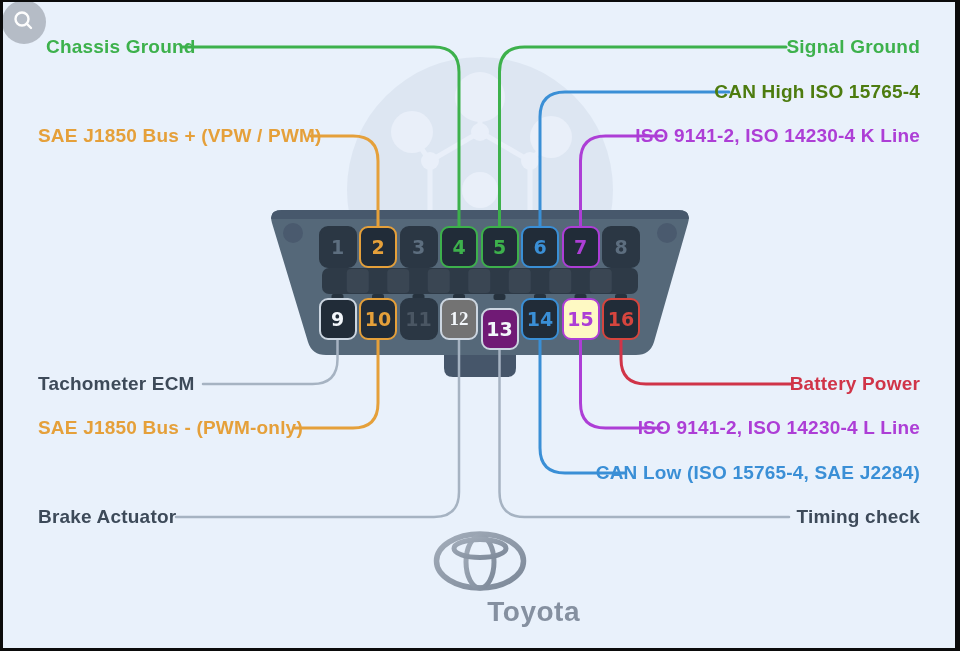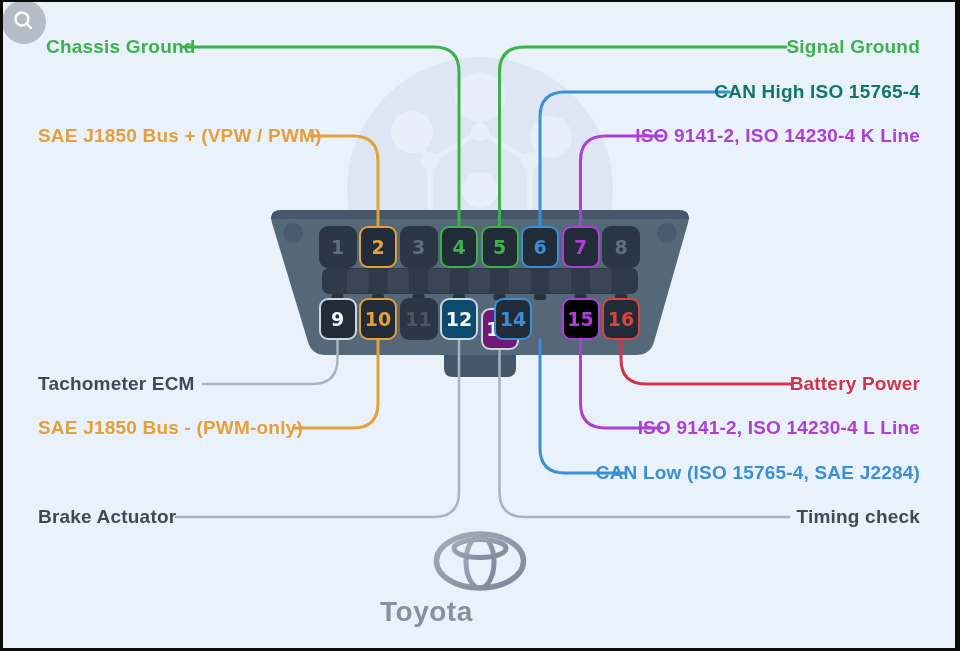--- a/index.html
+++ b/index.html
@@ -27,21 +27,21 @@
     display:flex;align-items:center;justify-content:center;
     font-family:"DejaVu Sans", sans-serif;font-weight:bold;font-size:19px;
   }
   .label{
     position:absolute;z-index:10;white-space:nowrap;
     font-size:19px;font-weight:600;letter-spacing:0.2px;line-height:26px;
   }
   .label.left{left:38px;text-align:left;}
   .label.right{right:40px;text-align:right;}
 
-  .brand{position:absolute;left:380px;top:528px;width:200px;z-index:10;text-align:left;}
+  .brand{position:absolute;left:380px;top:528px;width:200px;z-index:10;text-align:right;}
   .toyota-logo{display:block;margin:0 auto;width:96px;height:66px;}
   .brand-name{
     margin-top:2px;font-size:28px;font-weight:bold;color:#8590a0;letter-spacing:0.5px;
   }
 </style>
 </head>
 <body>
 
 <svg class="art" viewBox="0 0 960 651">
   <defs>
@@ -168,40 +168,40 @@
     </div>
     <div class="pin" style="left: 318.5px; top: 298px; border-color: rgb(204, 214, 225); background: rgb(33, 44, 56); color: rgb(243, 247, 251);">
       <span>9</span>
     </div>
     <div class="pin" style="left: 359px; top: 298px; border-color: rgb(229, 160, 58); background: rgb(33, 44, 56); color: rgb(229, 160, 58);">
       <span>10</span>
     </div>
     <div class="pin" style="left: 399.5px; top: 298px; border-color: rgb(43, 55, 68); background: rgb(43, 55, 68); color: rgb(74, 86, 99);">
       <span>11</span>
     </div>
-    <div class="pin" style="left: 440px; top: 298px; border-color: rgb(204, 214, 225); background: #0c4a6e; color: rgb(243, 247, 251);">
+    <div class="pin" style="left: 440px; top: 298px; border-color: rgb(204, 214, 225); background: #737373; color: rgb(243, 247, 251); font-family: Liberation Serif, serif;">
       <span>12</span>
     </div>
     <div class="pin" style="left: 480.5px; top: 308px; border-color: rgb(204, 214, 225); background: #701a75; color: rgb(243, 247, 251);">
       <span>13</span>
     </div>
-    <div class="pin" style="left: 494px; top: 298px; border-color: rgb(58, 143, 214); background: rgb(33, 44, 56); color: rgb(58, 143, 214);">
+    <div class="pin" style="left: 521px; top: 298px; border-color: rgb(58, 143, 214); background: rgb(33, 44, 56); color: rgb(58, 143, 214);">
       <span>14</span>
     </div>
-    <div class="pin" style="left: 561.5px; top: 298px; border-color: rgb(173, 62, 214); background: #000000; color: rgb(173, 62, 214);">
+    <div class="pin" style="left: 561.5px; top: 298px; border-color: rgb(173, 62, 214); background: #fef9c3; color: rgb(173, 62, 214);">
       <span>15</span>
     </div>
     <div class="pin" style="left: 602px; top: 298px; border-color: rgb(214, 69, 62); background: rgb(33, 44, 56); color: rgb(214, 69, 62);">
       <span>16</span>
     </div>
   </div>
 <div id="labels">
     <div class="label left" style="top: 34px; color: rgb(61, 177, 76); margin-left: 8px;">Chassis Ground</div>
     <div class="label right" style="top: 34px; color: rgb(61, 177, 76); text-align: right;">Signal Ground</div>
-    <div class="label right" style="top: 79px; color: #0f766e;">CAN High ISO 15765-4</div>
+    <div class="label right" style="top: 79px; color: #4d7c0f;">CAN High ISO 15765-4</div>
     <div class="label right" style="top: 123px; color: rgb(173, 62, 214);">ISO 9141-2, ISO 14230-4 K Line</div>
     <div class="label left" style="top: 123px; color: rgb(229, 160, 58);">SAE J1850 Bus + (VPW / PWM)</div>
     <div class="label left" style="top: 371px; color: rgb(61, 74, 89);">Tachometer ECM</div>
     <div class="label left" style="top: 415px; color: rgb(229, 160, 58);">SAE J1850 Bus - (PWM-only)</div>
     <div class="label left" style="top: 504px; color: rgb(61, 74, 89);">Brake Actuator</div>
     <div class="label right" style="top: 371px; color: rgb(208, 52, 72);">Battery Power</div>
     <div class="label right" style="top: 415px; color: rgb(173, 62, 214); margin-left: 48px;">ISO 9141-2, ISO 14230-4 L Line</div>
     <div class="label right" style="top: 460px; color: rgb(58, 143, 214);">CAN Low (ISO 15765-4, SAE J2284)</div>
     <div class="label right" style="top: 504px; color: rgb(61, 74, 89);">Timing check</div>
   </div>

